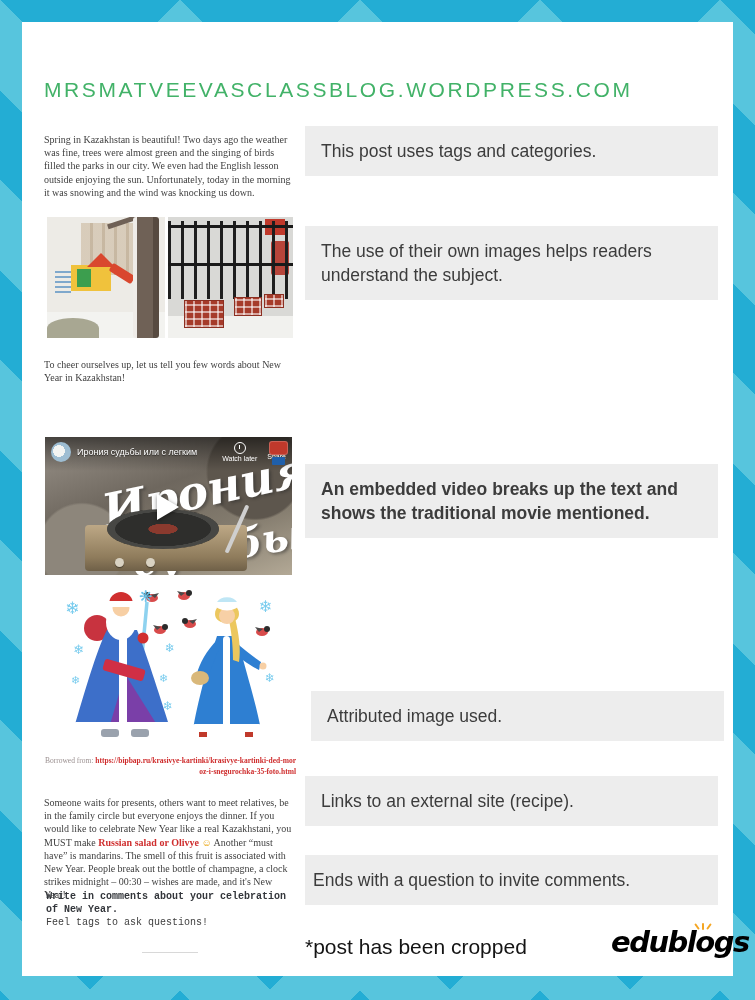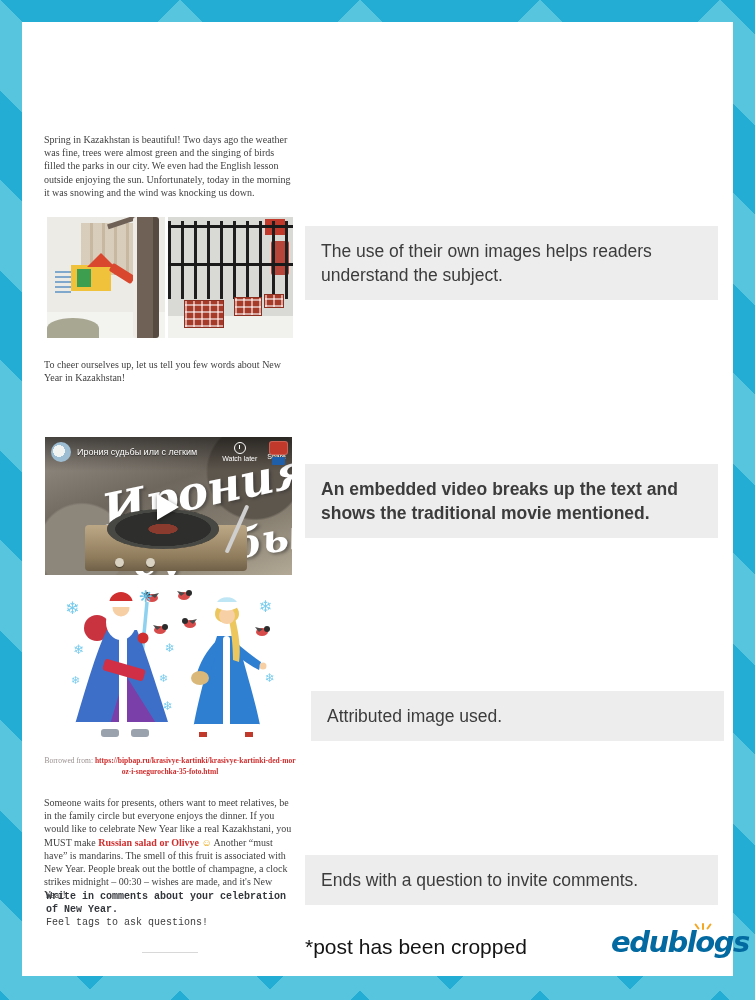--- a/index.html
+++ b/index.html
@@ -27,21 +27,21 @@
   .p1{position:absolute;left:22px;top:101px;width:252px;}
   .p2{position:absolute;left:22px;top:326px;width:252px;}
   .p3{position:absolute;left:24px;top:363px;width:250px;}
   .p4{position:absolute;left:22px;top:764px;width:252px;}
   .red-link{color:#cf2e2e;font-weight:bold;}
   .emoji{color:#eba817;font-size:10px;}
   .cta{position:absolute;left:24px;top:868px;width:250px;font-family:Liberation Mono, monospace;}
   .cta .bold{font-weight:bold;color:#33363b;}
   .divider{position:absolute;left:120px;top:930px;width:56px;height:1px;background:#d8d8d8;}
 
-  .attrib{position:absolute;left:22px;top:733px;width:252px;text-align:center;
+  .attrib{position:absolute;left:22px;top:733px;width:252px;text-align:right;
     font-family:"Liberation Serif",serif;font-size:7.5px;line-height:1.5;color:#9a8f8f;word-break:break-all;}
   .attrib .link{color:#cf2e2e;font-weight:bold;}
 
   
   .photo{position:absolute;left:25px;top:195px;width:246px;height:121px;display:flex;gap:3px;}
   .ph-left,.ph-right{position:relative;overflow:hidden;height:100%;}
   .ph-left{width:118px;background:#edebe6;}
   .ph-right{width:125px;background:#d9d9d6;}
   .ph-bldg{position:absolute;left:34px;top:6px;width:62px;height:52px;background:
     repeating-linear-gradient(90deg,#d6c9b6 0 9px,#c3b29a 9px 12px);opacity:.9;}
@@ -103,39 +103,40 @@
   .knob{width:9px;height:9px;border-radius:50%;background:#d9d2c2;box-shadow:0 1px 1px #0006;}
   .play{position:absolute;left:112px;top:57px;width:0;height:0;border-left:22px solid #ffffff;
     border-top:13px solid transparent;border-bottom:13px solid transparent;filter:drop-shadow(0 1px 2px rgba(0,0,0,.5));}
 
   
   .clipart{position:absolute;left:25px;top:556px;width:247px;height:172px;background:#fff;}
 
   
   .note{position:absolute;left:283px;width:413px;background:#ededed;box-sizing:border-box;
     padding:13px 16px;font-size:17.5px;line-height:1.38;color:#3c3c3c;}
-  .n1{top:104px;} .n2{top:204px;} .n3{top:442px;font-weight:bold;} .n4{top:669px;margin-left:6px;} .n5{top:754px;} .n6{top:833px;}
+  .n1{top:104px;} .n2{top:204px;} .n3{top:442px;font-weight:bold;} .n4{top:669px;margin-left:6px;} .n5{top:754px;} .n6{top:833px;padding-left:8px;}
 
   .cropped{position:absolute;left:283px;top:913px;font-size:21px;color:#141414;}
   .logo{position:absolute;right:2px;top:903px;width:120px;height:46px;}
   .logo-text{font-family:"DejaVu Sans",sans-serif;font-style:italic;font-weight:bold;
-    color:#0369a1;font-size:29px;letter-spacing:-1.5px;}
+    color:#000000;font-size:29px;letter-spacing:-1.5px;}
   .rays{position:absolute;right:20px;top:-3px;width:16px;height:8px;}
   .ray{position:absolute;bottom:0;width:2px;height:7px;background:#f5a623;border-radius:1px;}
   .ray1{left:1px;transform:rotate(-35deg);}
   .ray2{left:7px;}
   .ray3{left:13px;transform:rotate(35deg);}
 </style>
 </head>
 <body>
 
 <div class="poster">
   <div class="frame"></div>
   <div class="content">
 
+    <div class="subtitle">MRSMATVEEVASCLASSBLOG.WORDPRESS.COM</div>
 
     <p class="serif p1">Spring in Kazakhstan is beautiful! Two days ago the weather was fine, trees were almost green and the singing of birds filled the parks in our city. We even had the English lesson outside enjoying the sun. Unfortunately, today in the morning it was snowing and the wind was knocking us down.</p>
 
     <div class="photo">
       <div class="ph-left">
         <div class="ph-bldg"></div>
         <div class="ph-ladder"></div>
         <div class="ph-yellow"></div>
         <div class="ph-roof"></div>
         <div class="ph-green"></div>
@@ -276,23 +277,25 @@
 
     <p class="serif p4"><span>Someone waits for presents, others want to meet relatives, be in the family circle but everyone enjoys the dinner. If you would like to celebrate New Year like a real Kazakhstani, you MUST make </span><span class="red-link">Russian salad or Olivye</span>
       <span class="emoji">☺</span><span> Another “must have” is mandarins. The smell of this fruit is associated with New Year. People break out the bottle of champagne, a clock strikes midnight – 00:30 – wishes are made, and it's New Year!</span></p>
 
     <div class="cta serif">
       <div class="bold">Write in comments about your celebration of New Year.</div>
       <div>Feel tags to ask questions!</div>
     </div>
     <div class="divider"></div>
 
+    <div class="note n1">This post uses tags and categories.</div>
     <div class="note n2">The use of their own images helps readers understand the subject.</div>
     <div class="note n3">An embedded video breaks up the text and shows the traditional movie mentioned.</div>
     <div class="note n4">Attributed image used.</div>
+    <div class="note n5">Links to an external site (recipe).</div>
     <div class="note n6">Ends with a question to invite comments.</div>
 
     <div class="cropped">*post has been cropped</div>
 
     <div class="logo">
       <span class="logo-text">edublogs</span>
       <span class="rays">
         <span class="ray ray1"></span>
           <span class="ray ray2"></span>
           <span class="ray ray3"></span>

